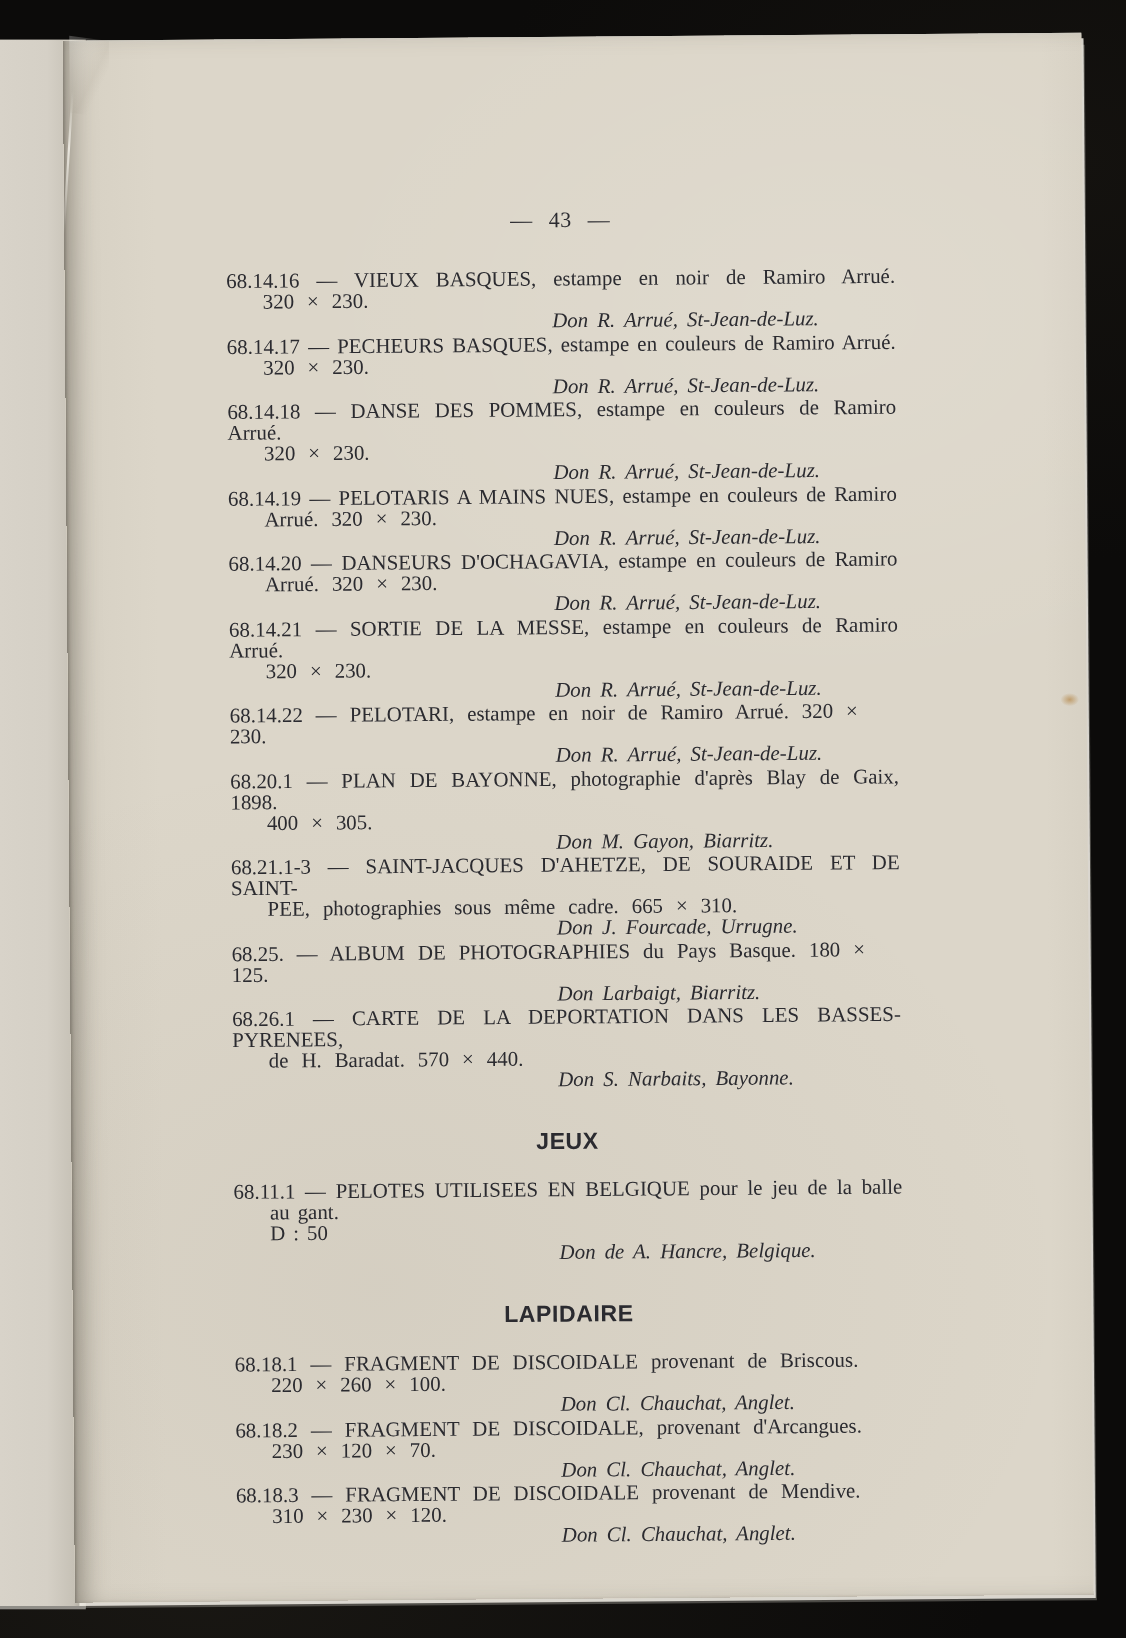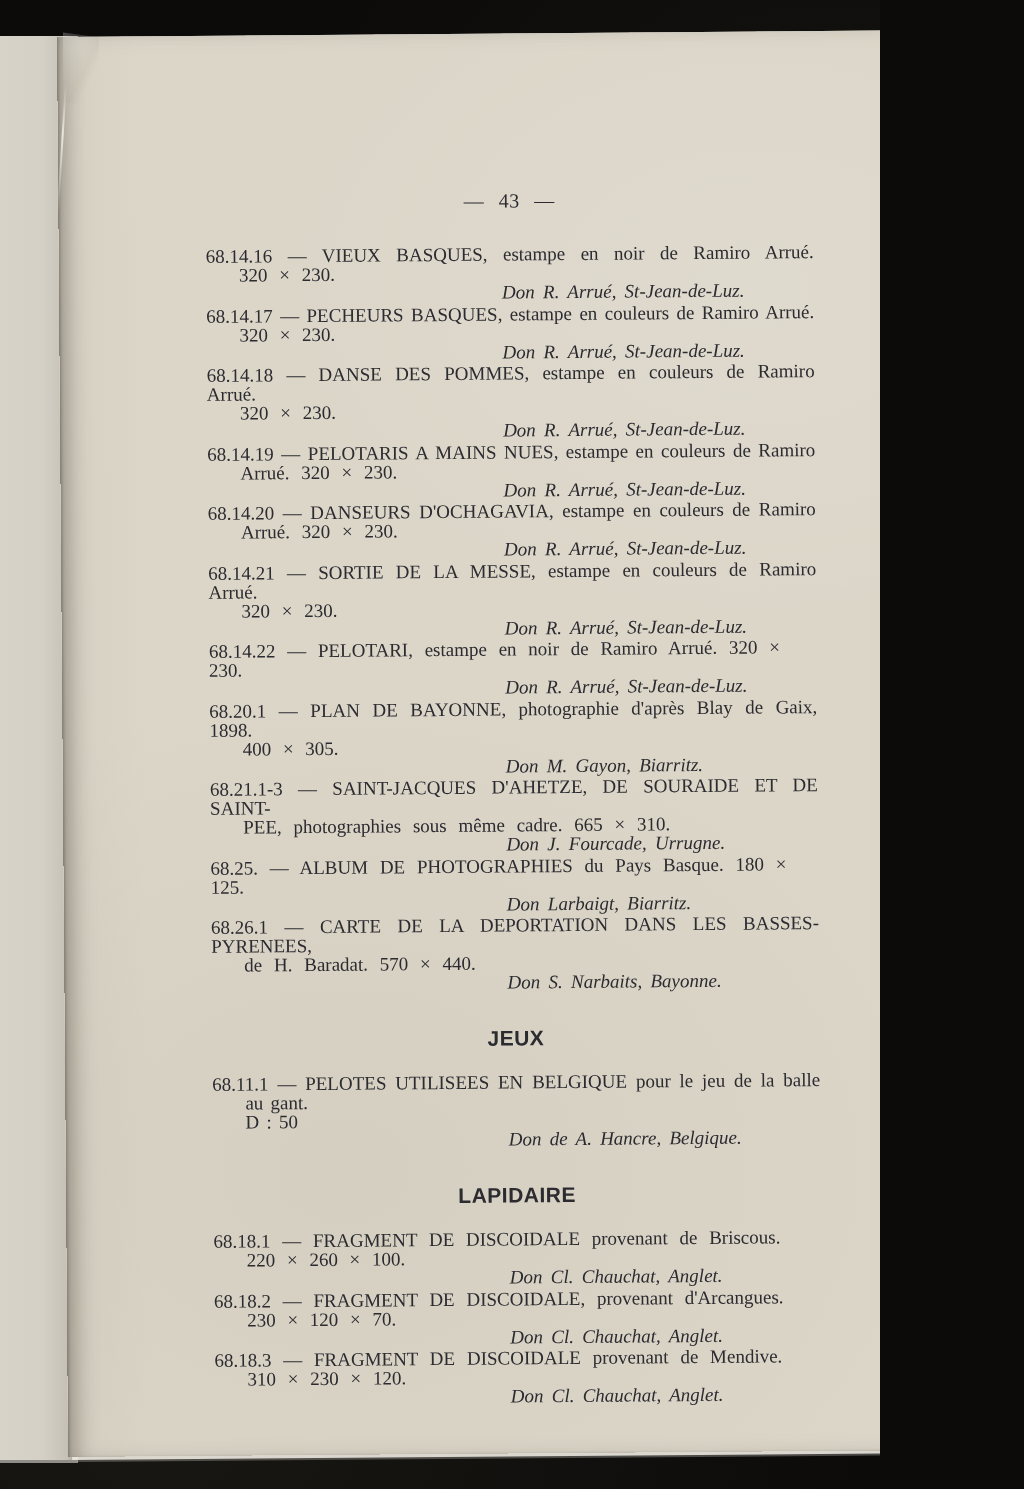--- a/index.html
+++ b/index.html
@@ -8,21 +8,21 @@
     --ink:#2b2b30;
     --bg:#0c0b0a;
   }
   html,body{margin:0;padding:0;}
   body{
     width:1024px;height:1489px;overflow:hidden;
     background:var(--bg);
     font-family:"Liberation Serif","DejaVu Serif",serif;
   }
   .scan{
-    position:relative;width:880px;height:1489px;overflow:hidden;
+    position:relative;width:1024px;height:1489px;overflow:hidden;
     background:
       radial-gradient(1300px 900px at 18% 96%, #191713 0%, rgba(12,11,10,0) 55%),
       radial-gradient(900px 600px at 95% 10%, #14120f 0%, rgba(12,11,10,0) 60%),
       var(--bg);
   }
   
   .page-under{
     position:absolute;left:0;top:36px;width:78px;height:1424px;
     background:linear-gradient(90deg,#d8d3c9 0%, #d5d0c6 55%, #c6c1b6 86%, #a8a399 97%, #938e84 100%);
     box-shadow:0 3px 0 rgba(246,243,235,.55);

